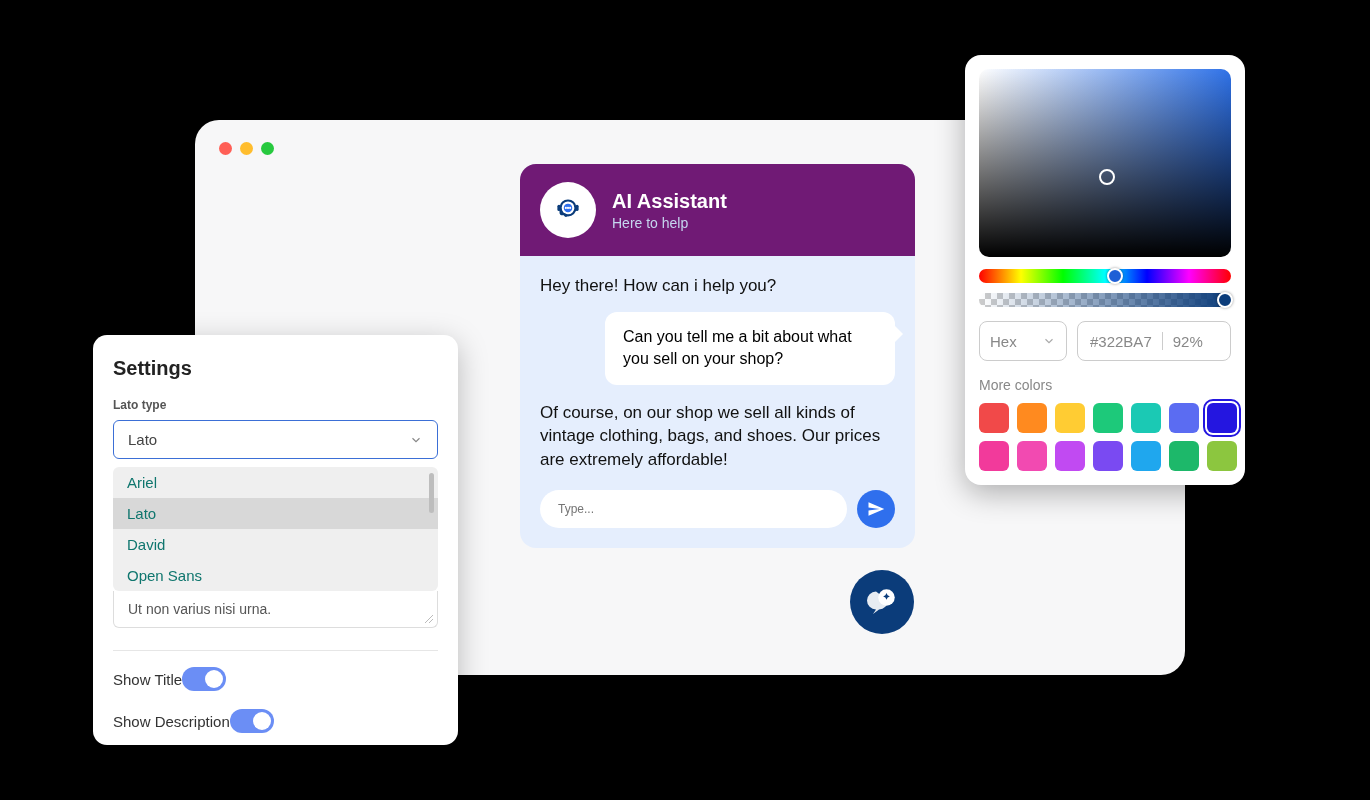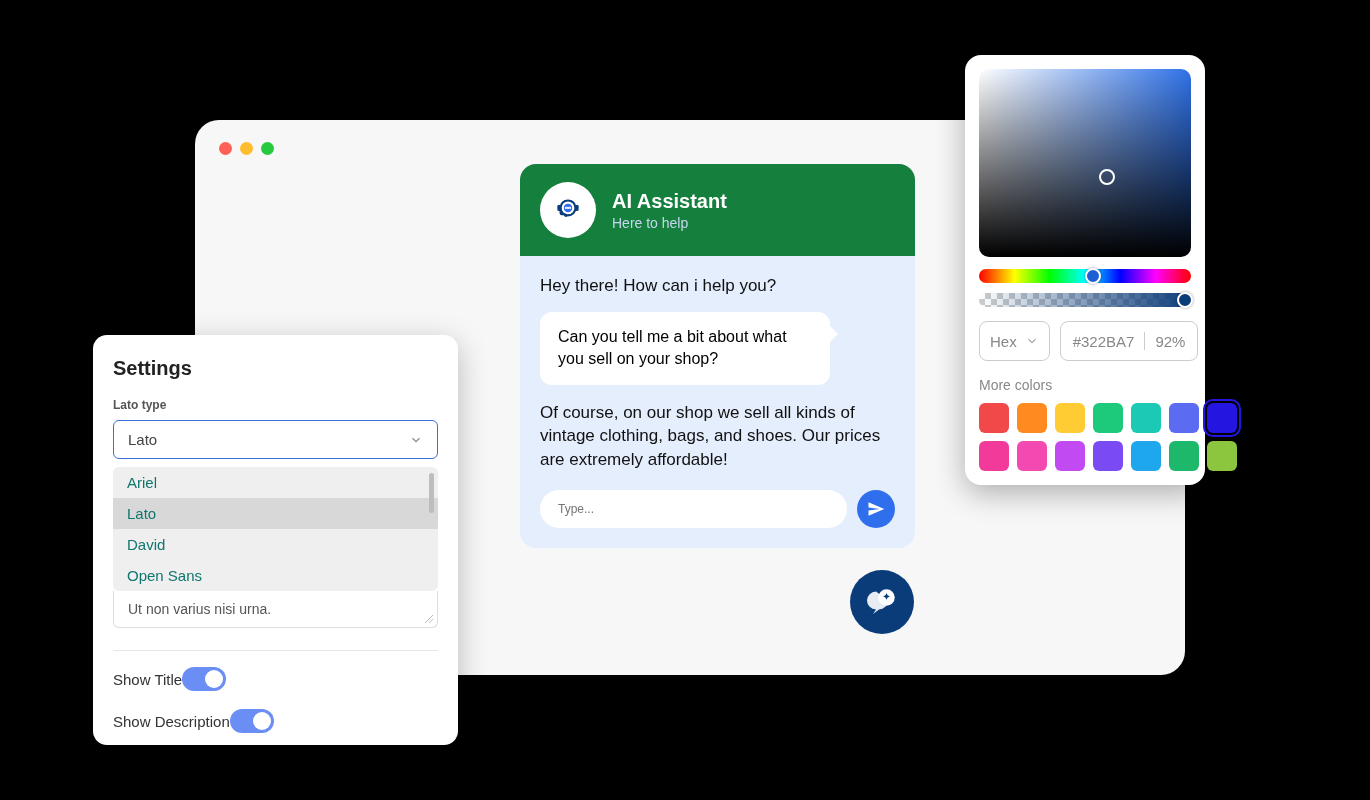--- a/index.html
+++ b/index.html
@@ -37,41 +37,41 @@
 .chat-widget {
   position: absolute;
   left: 520px;
   top: 164px;
   width: 395px;
   background: #e5eefd;
   border-radius: 16px;
   overflow: hidden;
 }
 .chat-header {
-  background: #15803d;
+  background: #701a75;
   padding: 18px 20px;
   display: flex;
   align-items: center;
   gap: 16px;
 }
 .chat-avatar {
   width: 56px; height: 56px;
   background: #fff;
   border-radius: 50%;
   display: flex;
   align-items: center;
   justify-content: center;
 }
 .chat-avatar svg { width: 34px; height: 34px; }
 .chat-header-text .title { color: #fff; font-size: 20px; font-weight: 700; }
 .chat-header-text .subtitle { color: #c6d6ef; font-size: 14px; margin-top: 2px; }
 
 .chat-body { padding: 18px 20px 20px 20px; }
 .bot-msg { color: #111; font-size: 17px; line-height: 1.4; margin-bottom: 14px; }
-.user-msg-wrap { display: flex; justify-content: flex-start; margin-bottom: 16px; position: relative; }
+.user-msg-wrap { display: flex; justify-content: flex-end; margin-bottom: 16px; position: relative; }
 .user-msg {
   background: #fff;
   border-radius: 12px;
   padding: 14px 18px;
   font-size: 16px;
   line-height: 1.4;
   max-width: 290px;
   position: relative;
 }
 .user-msg::after {
@@ -211,21 +211,21 @@
   width: 18px; height: 18px;
   background: #fff;
   border-radius: 50%;
 }
 
 
 .color-picker {
   position: absolute;
   left: 965px;
   top: 55px;
-  width: 240px;
+  width: 280px;
   background: #fff;
   border-radius: 16px;
   box-shadow: 0 8px 30px rgba(0,0,0,0.3);
   padding: 14px;
 }
 .sat-area {
   width: 100%;
   height: 188px;
   border-radius: 10px;
   background:

